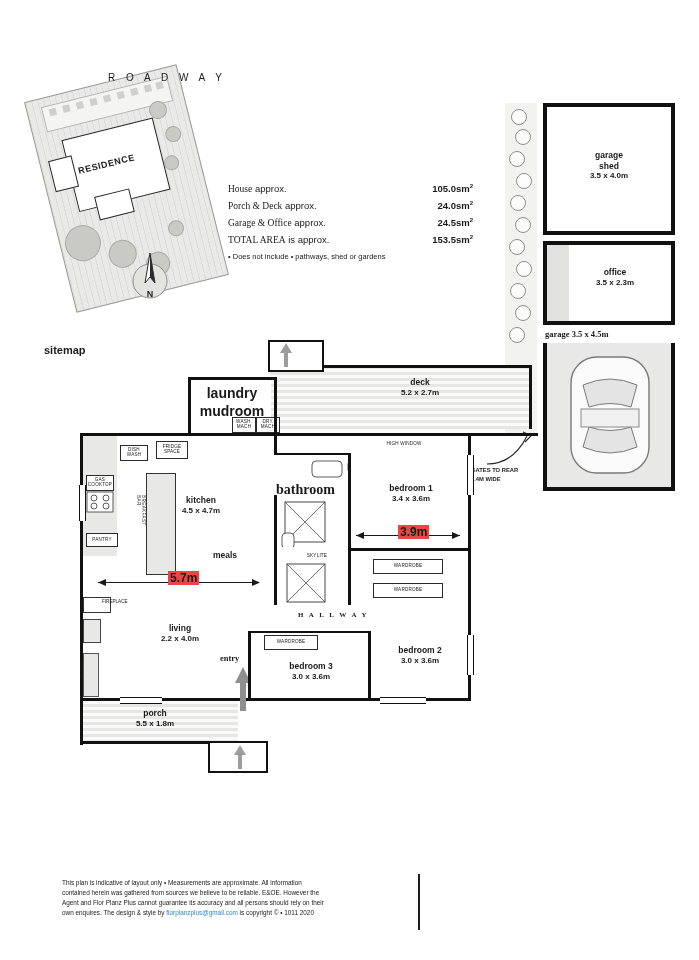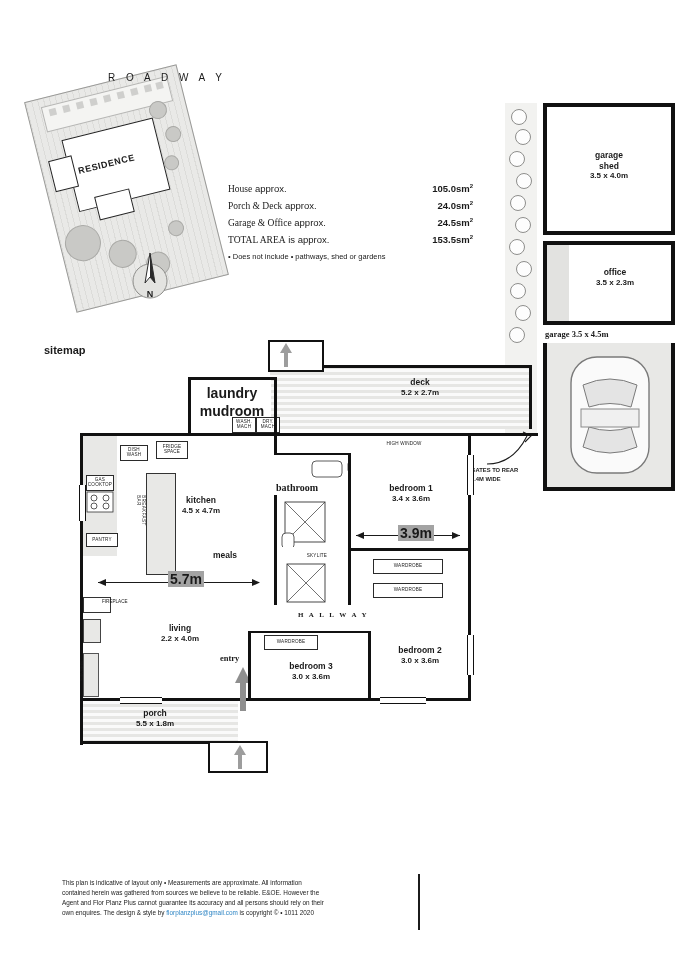--- a/index.html
+++ b/index.html
@@ -49,21 +49,21 @@
   .flower{position:absolute;width:14px;height:14px;border-radius:50%;border:1px solid #8e8e8c;background:#fdfdfd;}
 
   
   #footer{left:0;top:868px;width:699px;height:92px;}
   #disclaimer{position:absolute;left:62px;top:10px;width:345px;font-size:6.4px;line-height:1.55;color:#1b1b1b;}
   #divider{position:absolute;left:418px;top:6px;width:1.6px;height:56px;background:#1b1b1b;}
   #brand{position:absolute;left:436px;top:12px;font-size:38px;font-weight:bold;letter-spacing:-1px;color:#17496b;font-family:"Liberation Sans",sans-serif;}
   #brand .i{color:#2f86c5;}
   .fplink{color:#2f86c5;}
   .dimline{position:absolute;background:#1a1a1a;height:1px;}
-  .dimtxt{position:absolute;font-size:14px;font-weight:bold;background:#a3a3a3;padding:0 2px;}
+  .dimtxt{position:absolute;font-size:12px;font-weight:bold;background:#ef4444;padding:0 2px;}
 </style>
 </head>
 <body>
 
 <div class="abs" id="sitemap">
   <div id="site-plot">
     <div id="site-hatch"></div>
     <div id="site-road">
       <div class="roadsq" style="left:6px"></div>
         <div class="roadsq" style="left:20px"></div>
@@ -269,21 +269,21 @@
   <svg class="abs" style="left:152px;top:330px;" width="22" height="48">
     <polygon points="11,2 19,18 14,18 14,46 8,46 8,18 3,18" fill="#8f8f8f"></polygon>
   </svg>
   <div class="abs" style="left:128px;top:406px;width:56px;height:28px;border:2px solid #111;background:#fff;"></div>
   <svg class="abs" style="left:150px;top:408px;" width="20" height="26">
     <polygon points="10,2 16,12 12,12 12,26 8,26 8,12 4,12" fill="#9d9d9d"></polygon>
   </svg>
 
   <div class="wall" style="left:194px;top:118px;width:100px;height:2.5px;"></div>
   <div class="room" style="left:194px;top:120px;width:100px;height:42px;"></div>
-  <div class="abs bold" style="left:196px;top:147px;font-size:10px;">bathroom</div>
+  <div class="abs bold" style="left:196px;top:147px;font-size:14px;">bathroom</div>
   <svg class="abs" style="left:230px;top:122px;" width="62" height="38">
     <rect x="2" y="4" width="30" height="16" rx="4" fill="#fff" stroke="#333" stroke-width=".8"></rect>
     <rect x="38" y="4" width="16" height="12" rx="3" fill="#fff" stroke="#333" stroke-width=".8"></rect>
     <circle cx="46" cy="26" r="6" fill="#fff" stroke="#333" stroke-width=".8"></circle>
   </svg>
 
   <div class="wall" style="left:194px;top:160px;width:3px;height:110px;"></div>
   <div class="wall" style="left:268px;top:120px;width:3px;height:150px;"></div>
   <div class="room" style="left:197px;top:162px;width:71px;height:48px;"></div>
   <svg class="abs" style="left:204px;top:166px;" width="42" height="42">

